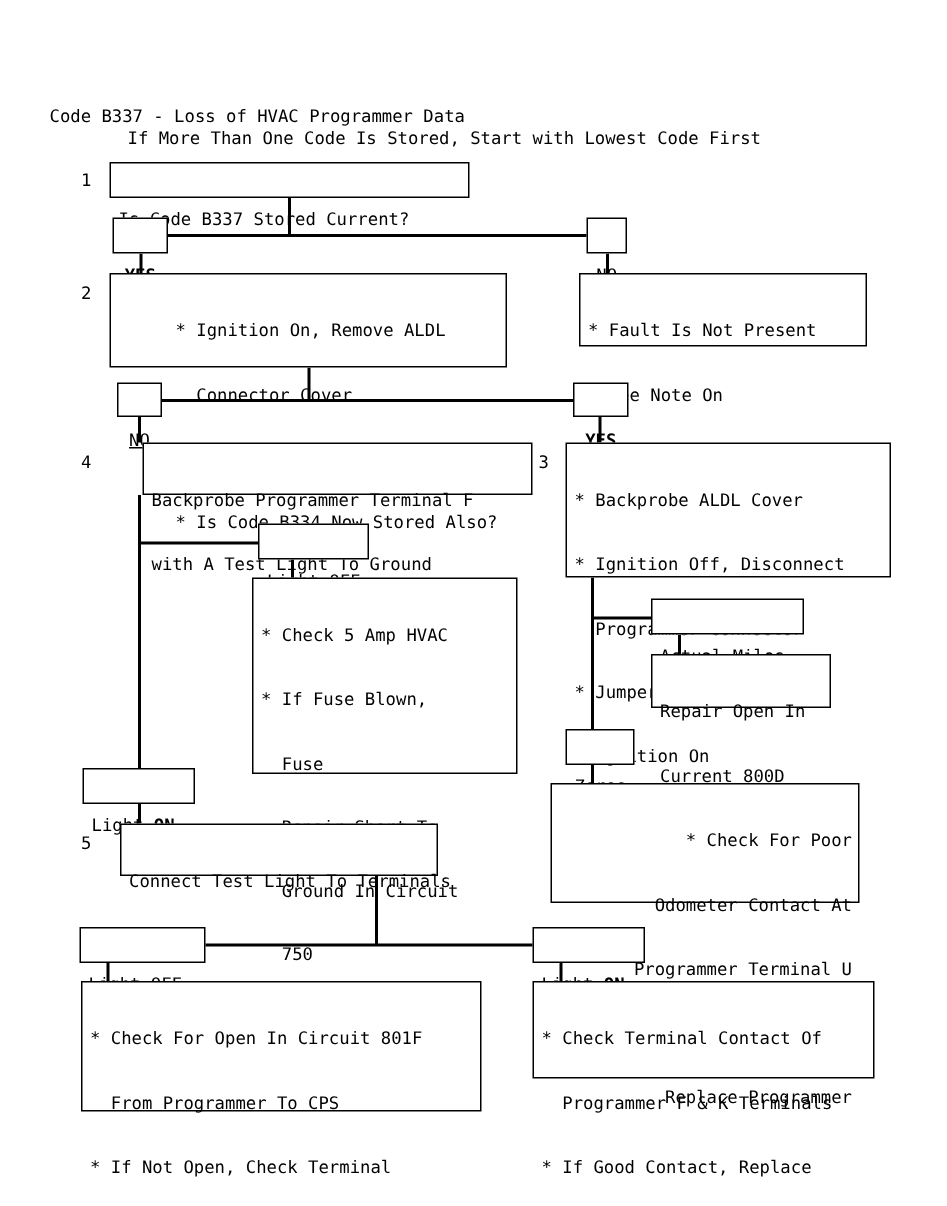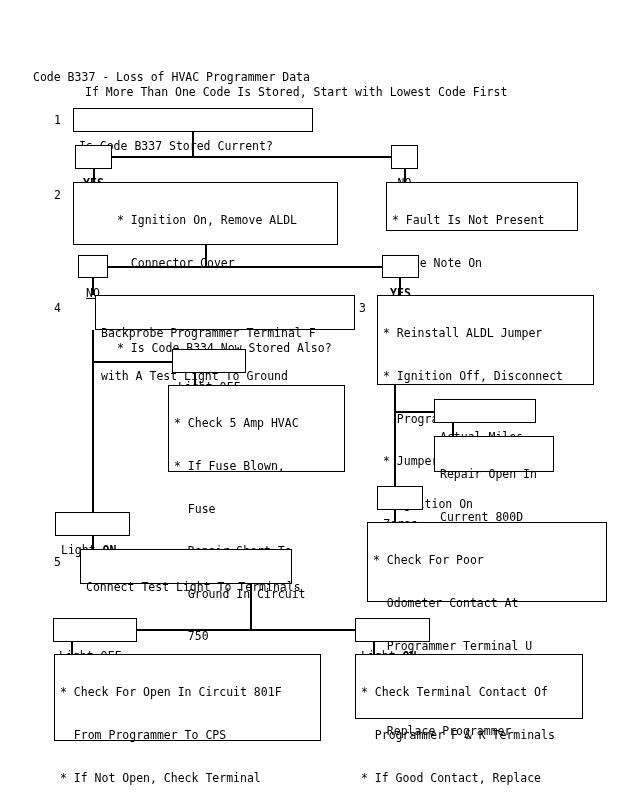--- a/index.html
+++ b/index.html
@@ -132,39 +132,39 @@
 
   <div class="line vline" style="left:92px; top:330px; height:187px;"></div>
 
   <div class="line hline" style="left:92px; top:361px; width:82px;"></div>
 
   <div class="box small" style="left:172px; top:349px; width:74px; height:24px;">
     <span class="ln"><span>Light </span><span class="u">OFF</span></span>
   </div>
   <div class="line vline" style="left:194px; top:373px; height:13px;"></div>
 
-  <div class="box" style="left:168px; top:385px; width:177px; height:87px;">
+  <div class="box" style="left:168px; top:385px; width:177px; height:131px;">
     <span class="bullet-line">* Check 5 Amp HVAC</span>
     <span class="bullet-line">* If Fuse Blown,</span>
     <span class="bullet-line">  Fuse</span>
     <span class="bullet-line">  Repair Short To</span>
     <span class="bullet-line">  Ground In Circuit</span>
     <span class="bullet-line">  750</span>
     <span class="bullet-line">* If Fuse OK, Repair</span>
     <span class="bullet-line">  Open In Circuit 750</span>
   </div>
 
   <div class="box small" style="left:55px; top:512px; width:75px; height:24px;">
     <span class="ln"><span>Light </span><span class="b">ON</span></span>
   </div>
   <div class="line vline" style="left:92px; top:536px; height:13px;"></div>
 
   <div class="stepnum" style="left:359px; top:301px;">3</div>
   <div class="box" style="left:377px; top:295px; width:217px; height:90px;">
-    <span class="bullet-line">* Reinstall ALDL Jumper</span>
+    <span class="bullet-line">* Backprobe ALDL Cover</span>
     <span class="bullet-line">* Ignition Off, Disconnect</span>
     <span class="bullet-line">  Programmer Connector</span>
     <span class="bullet-line">* Jumper Terminals K &amp; U</span>
     <span class="bullet-line">* Ignition On</span>
     <span class="bullet-line">* Note Odometer Display</span>
   </div>
 
   <div class="line vline" style="left:394px; top:385px; height:101px;"></div>
 
   <div class="line hline" style="left:394px; top:411px; width:42px;"></div>
@@ -177,21 +177,21 @@
   <div class="box" style="left:434px; top:436px; width:120px; height:36px;">
     <span class="ln">Repair Open In</span>
     <span class="ln">Current 800D</span>
   </div>
 
   <div class="box small" style="left:377px; top:486px; width:46px; height:24px;">
     <span class="ln">Zeros</span>
   </div>
   <div class="line vline" style="left:394px; top:510px; height:13px;"></div>
 
-  <div class="box" style="left:367px; top:522px; width:240px; height:80px;">
+  <div class="box" style="left:367px; top:522px; width:206px; height:80px;text-align:right;">
     <span class="bullet-line">* Check For Poor</span>
     <span class="bullet-line">  Odometer Contact At</span>
     <span class="bullet-line">  Programmer Terminal U</span>
     <span class="bullet-line">* If Good Contact,</span>
     <span class="bullet-line">  Replace Programmer</span>
   </div>
 
   <div class="stepnum" style="left:54px; top:555px;">5</div>
   <div class="box" style="left:80px; top:549px; width:212px; height:35px;">
     <span class="ln">Connect Test Light To Terminals</span>

